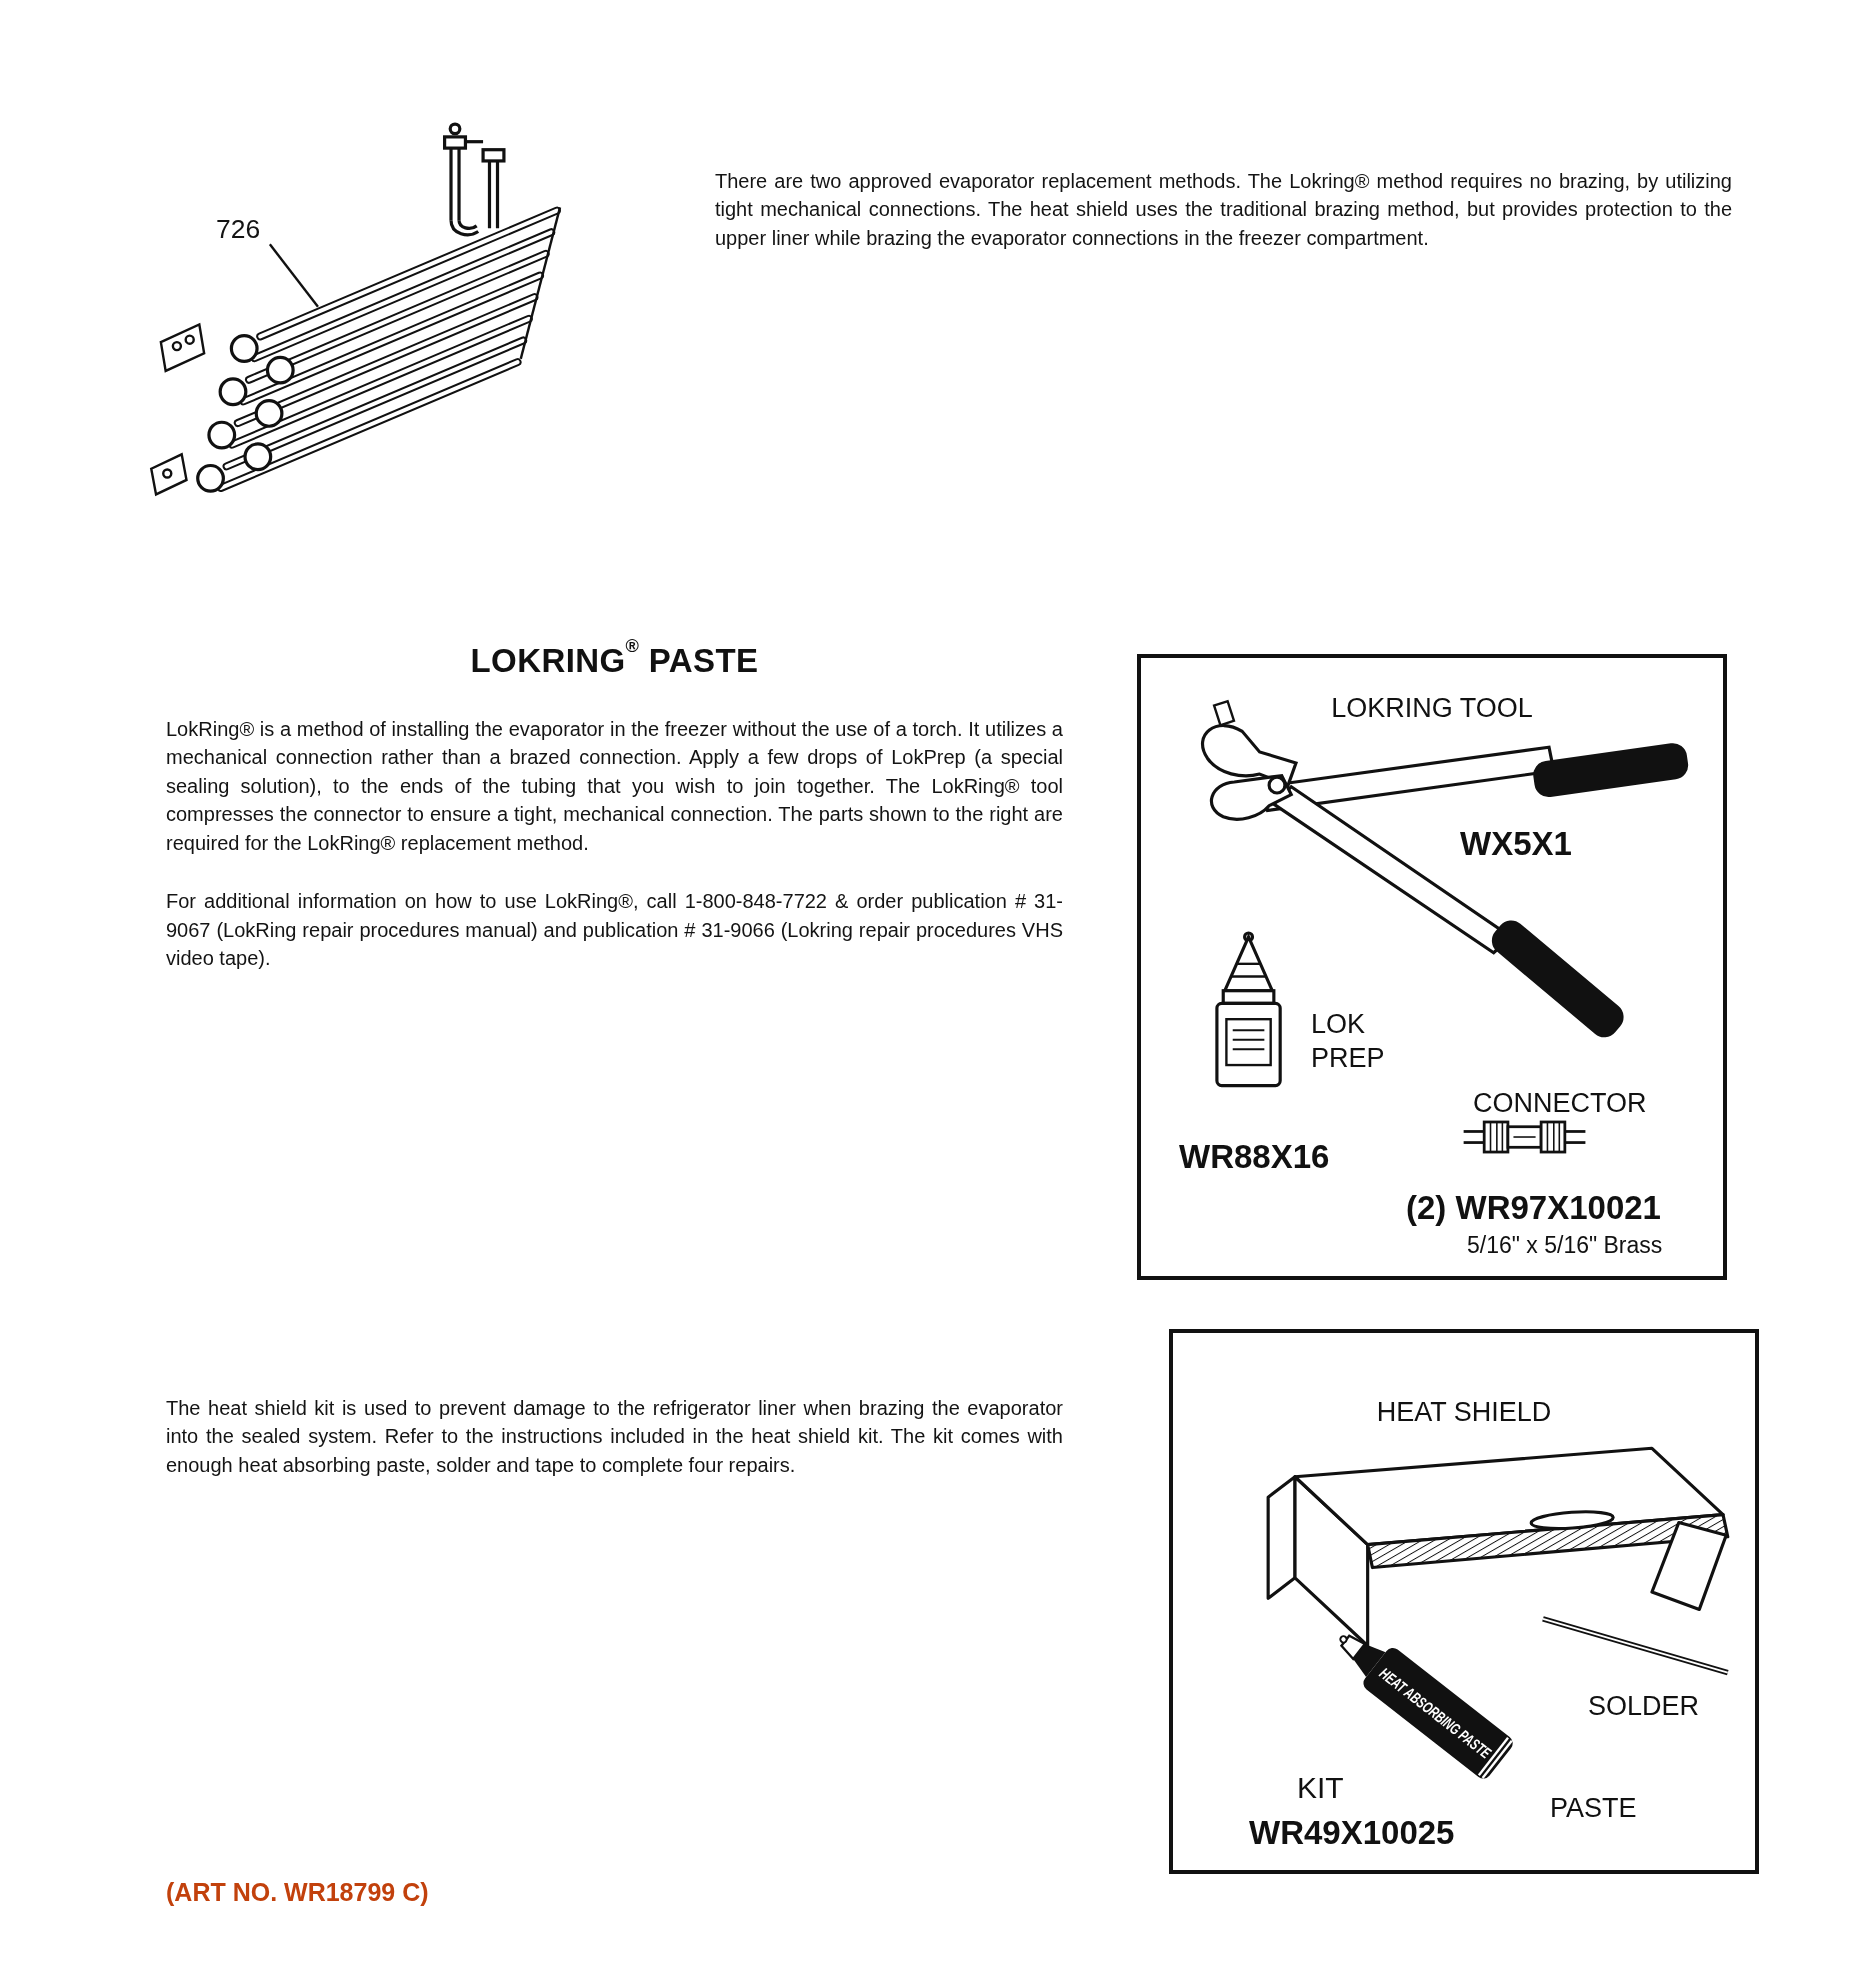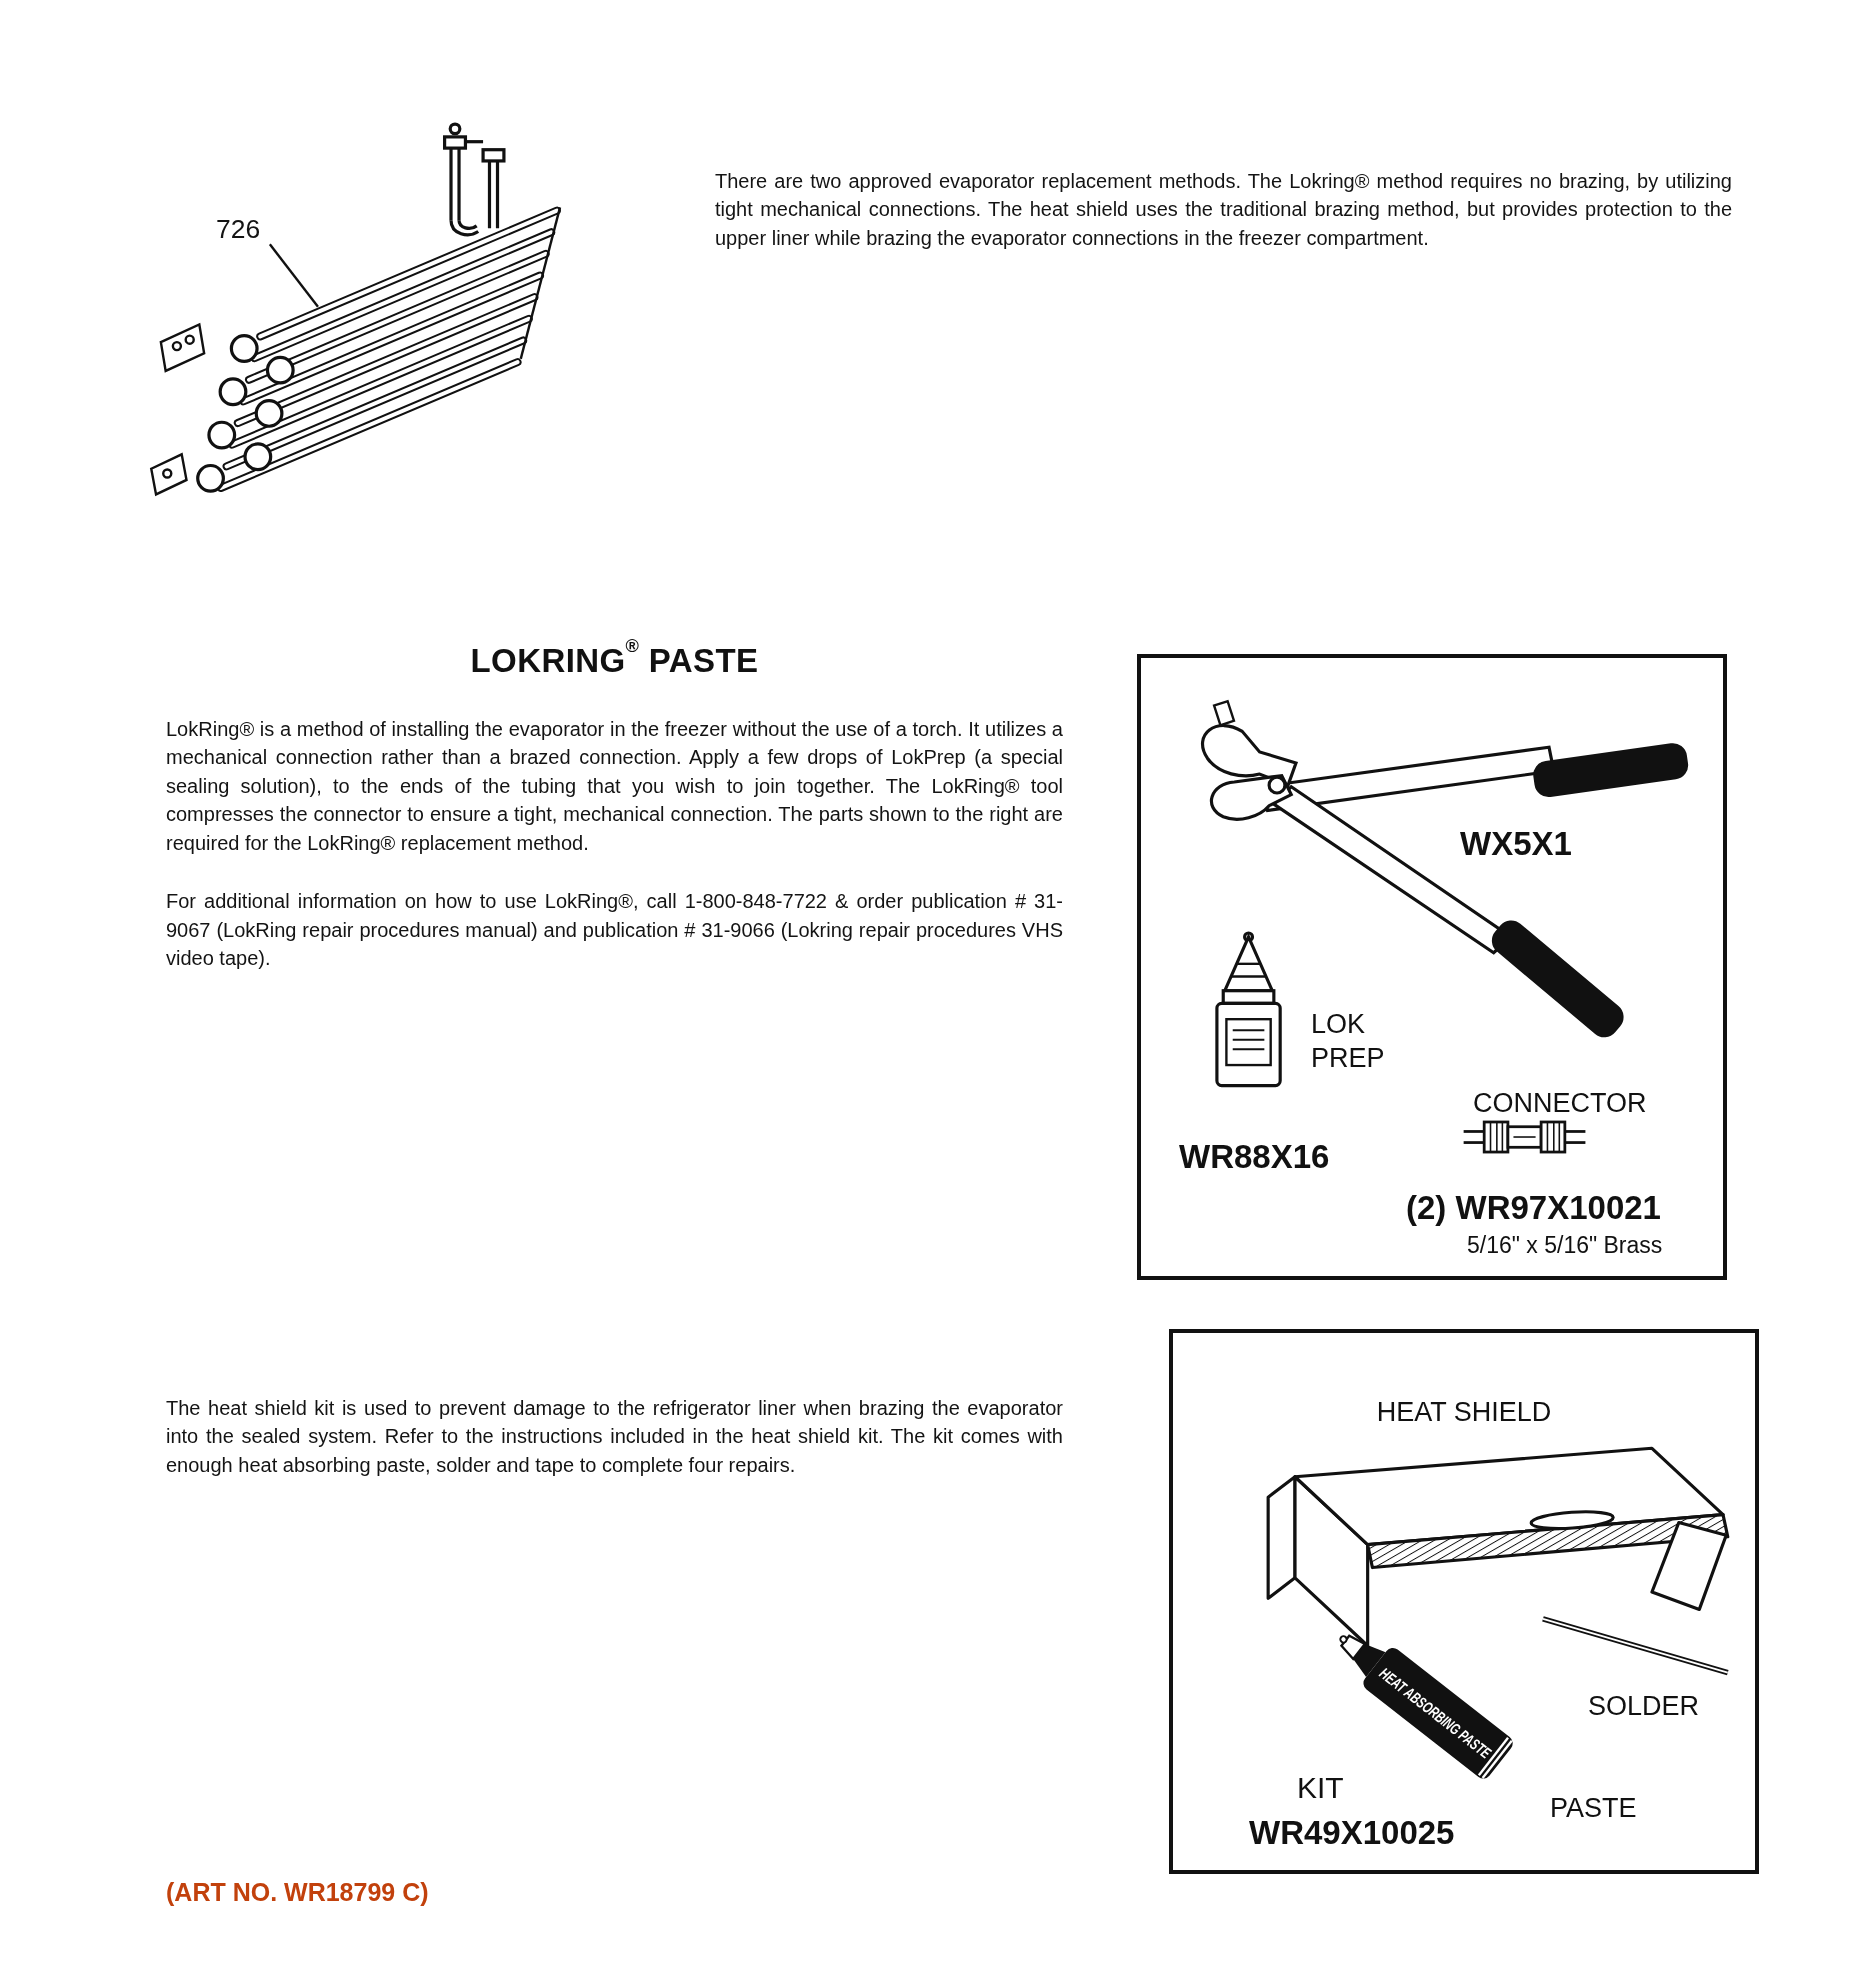--- a/index.html
+++ b/index.html
@@ -152,20 +152,21 @@
         <line x1="536" y1="612" x2="562" y2="612"></line>
         <line x1="442" y1="586" x2="442" y2="624" stroke-width="2"></line>
         <line x1="450" y1="586" x2="450" y2="624" stroke-width="2"></line>
         <line x1="457" y1="586" x2="457" y2="624" stroke-width="2"></line>
         <line x1="514" y1="586" x2="514" y2="624" stroke-width="2"></line>
         <line x1="522" y1="586" x2="522" y2="624" stroke-width="2"></line>
         <line x1="529" y1="586" x2="529" y2="624" stroke-width="2"></line>
         <line x1="471" y1="605" x2="499" y2="605" stroke-width="2"></line>
       </g>
     </svg>
+    <span class="fb-label fb-center" style="top:35px">LOKRING TOOL</span>
     <span class="fb-part" style="left:319px; top:167px">WX5X1</span>
     <span class="fb-label prep" style="left:170px; top:350px">LOK
 PREP</span>
     <span class="fb-part" style="left:38px; top:480px">WR88X16</span>
     <span class="fb-label" style="left:332px; top:430px">CONNECTOR</span>
     <span class="fb-part" style="left:265px; top:531px">(2) WR97X10021</span>
     <span class="fb-small" style="left:326px; top:574px">5/16" x 5/16" Brass</span>
   </div>
 
   <div class="hs-col text-col">

